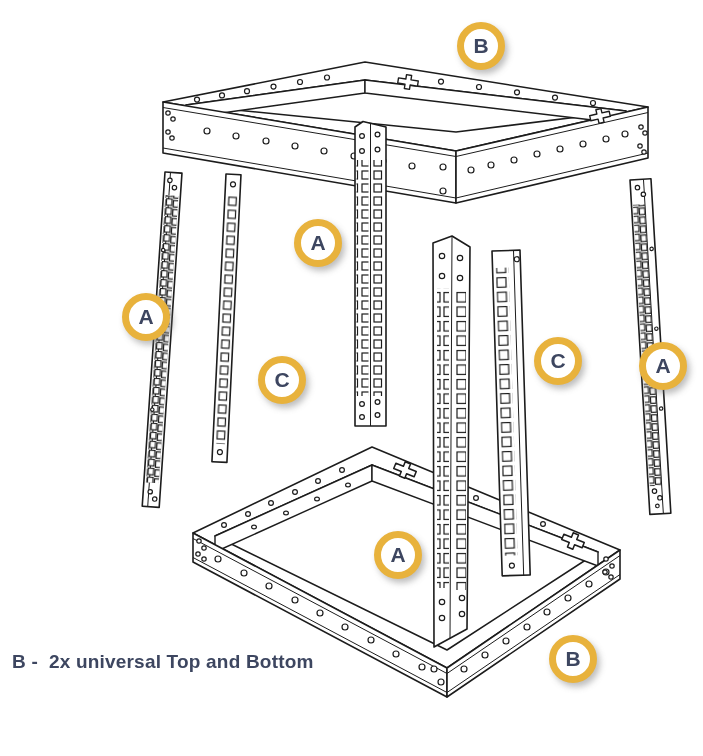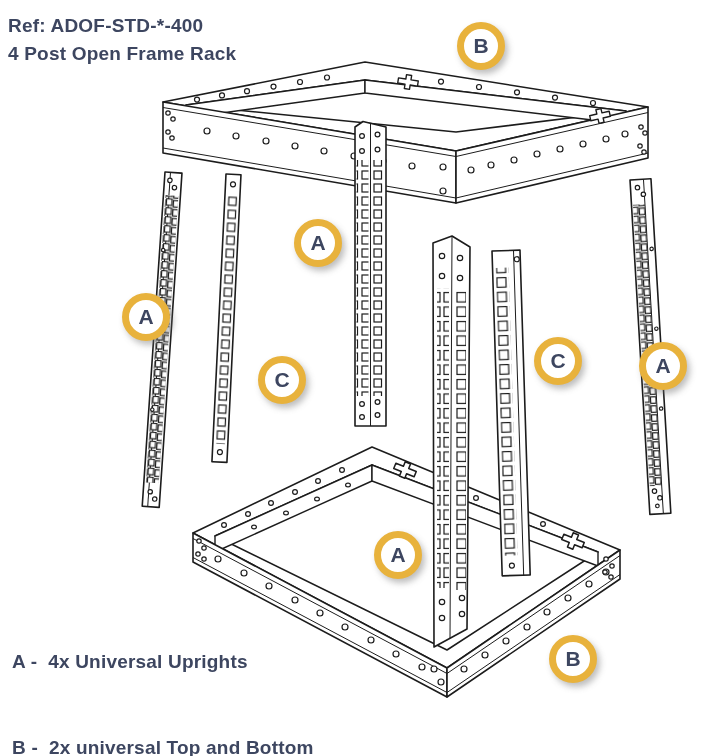--- a/index.html
+++ b/index.html
@@ -232,27 +232,22 @@
         <circle cx="636" cy="492" r="2.2"></circle>
           <circle cx="641" cy="499" r="2.2"></circle>
         <circle cx="638" cy="507" r="1.8"></circle>
         <circle cx="647.5" cy="250" r="1.7"></circle>
           <circle cx="647.5" cy="330" r="1.7"></circle>
         <circle cx="647.5" cy="410" r="1.7"></circle>
       </g>
     </g>
   </svg>
 
-  <div class="header">
-    <div>Ref: ADOF-STD-*-400</div>
-    <div>4 Post Open Frame Rack</div>
-  </div>
 
   <div class="parts">
-    <div>A -  4x Universal Uprights</div>
     <div>B -  2x universal Top and Bottom</div>
     
     
     
     
   </div>
 
   <div class="callout" style="left:457px;top:22px;">
       <span>B</span>
     </div>

